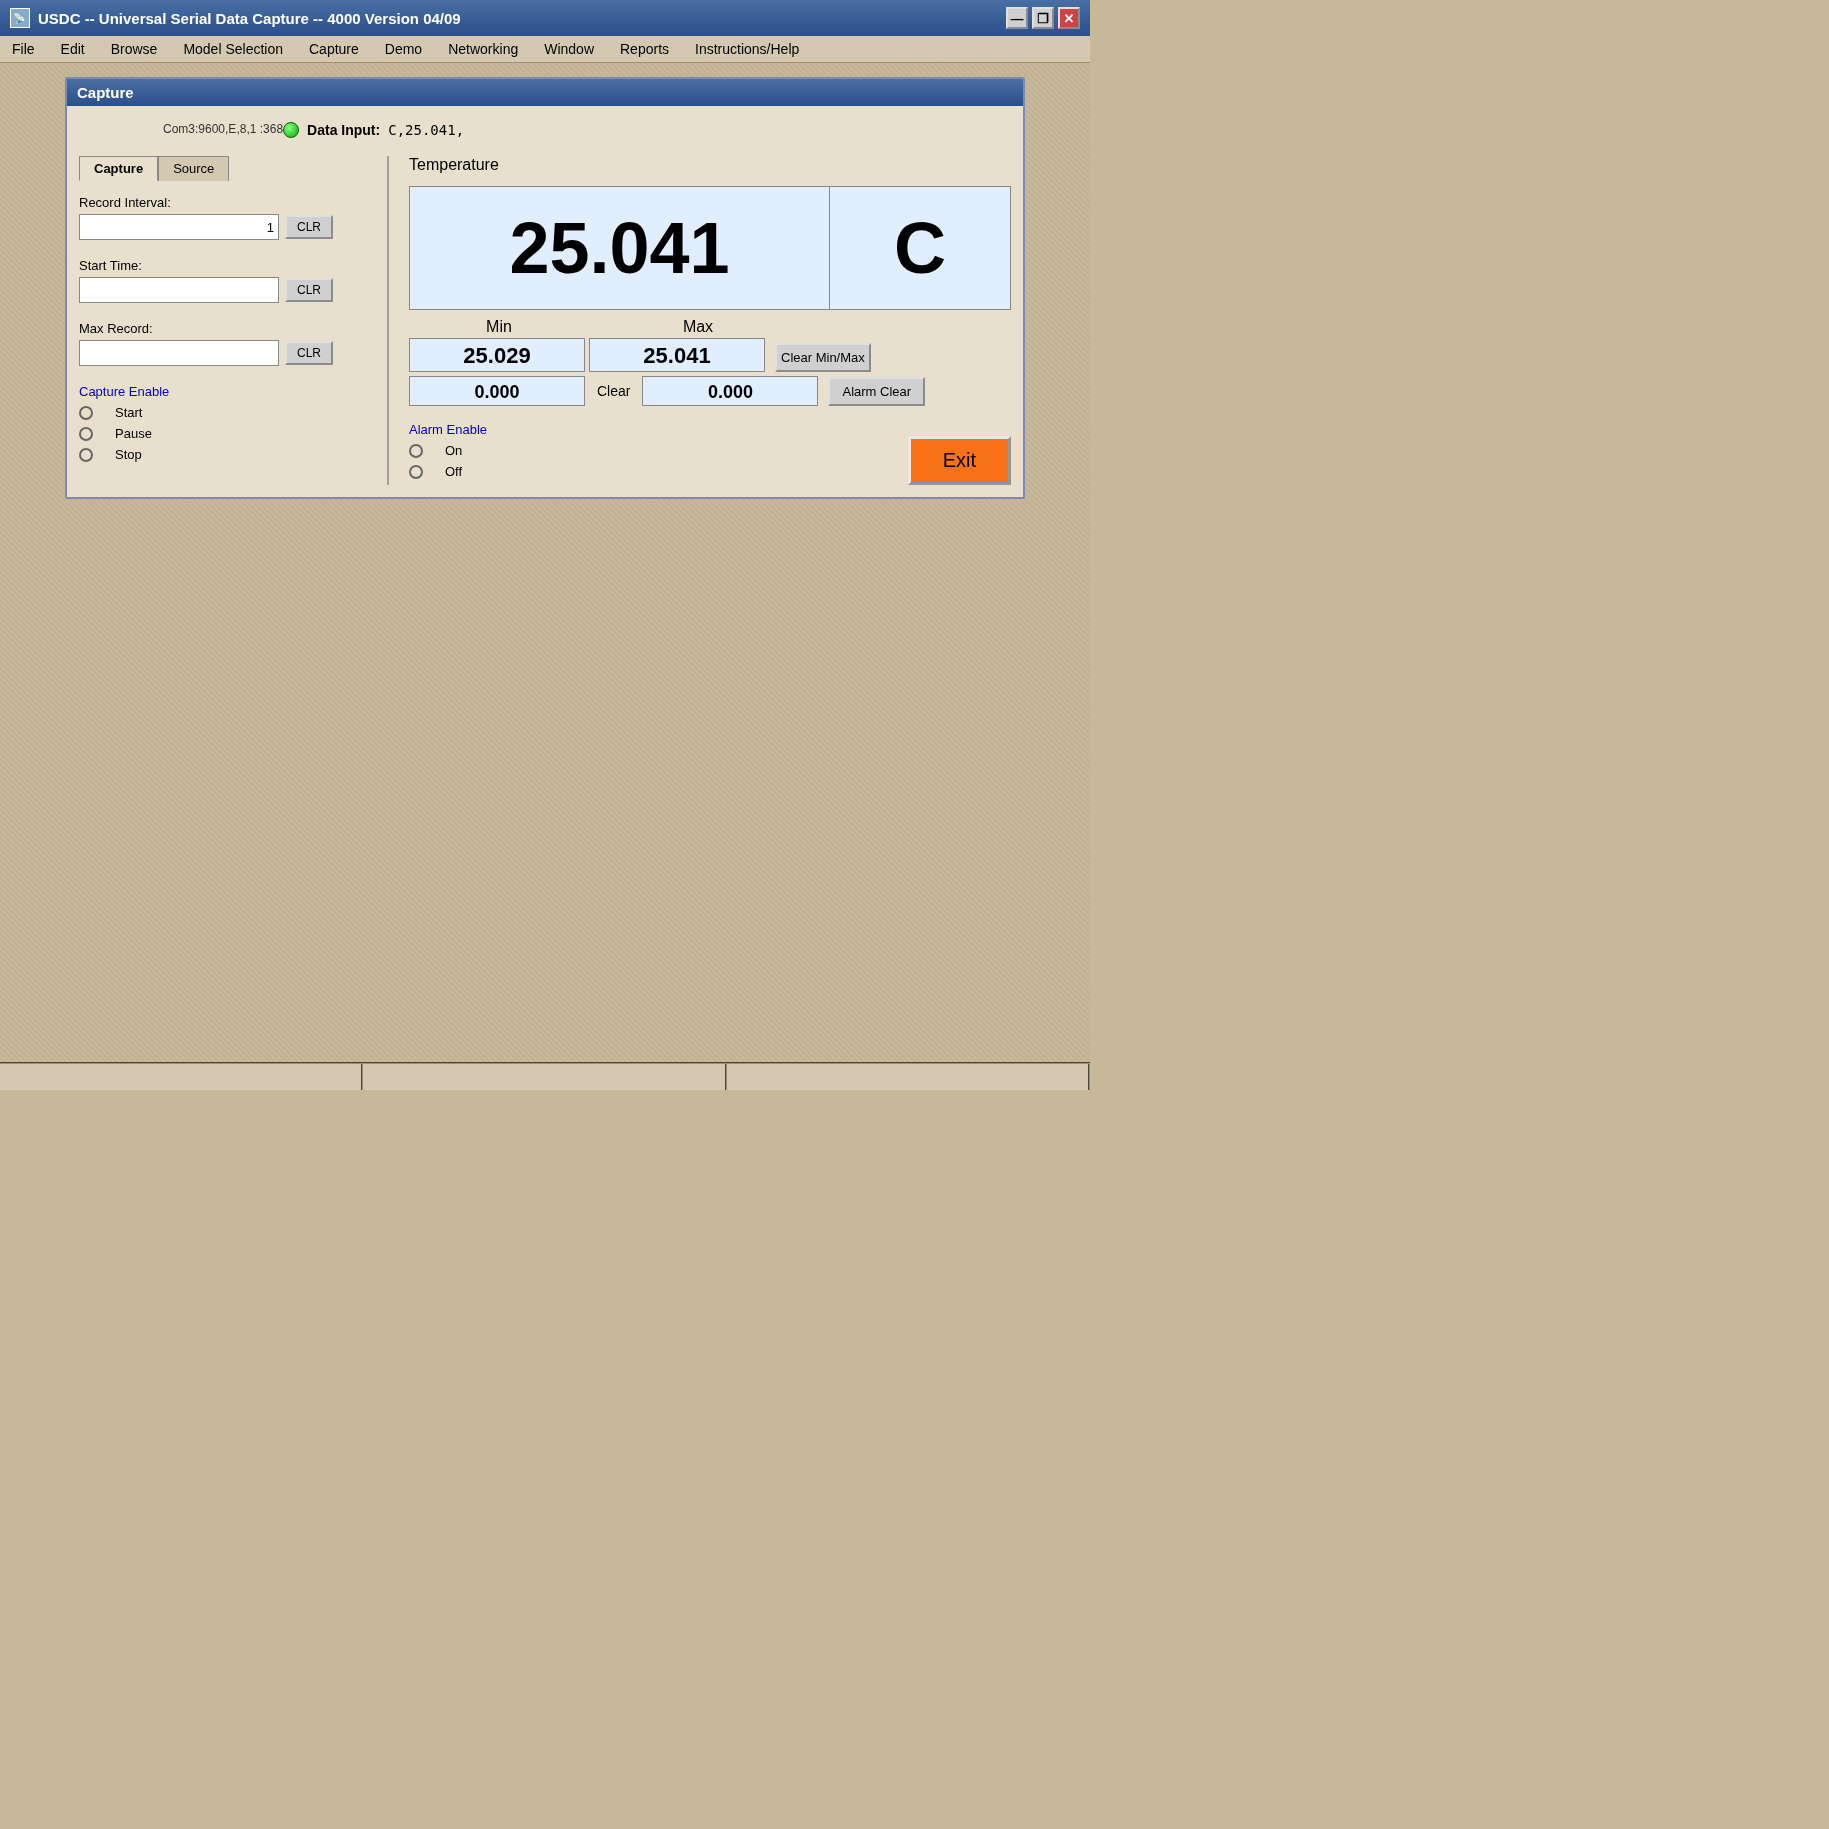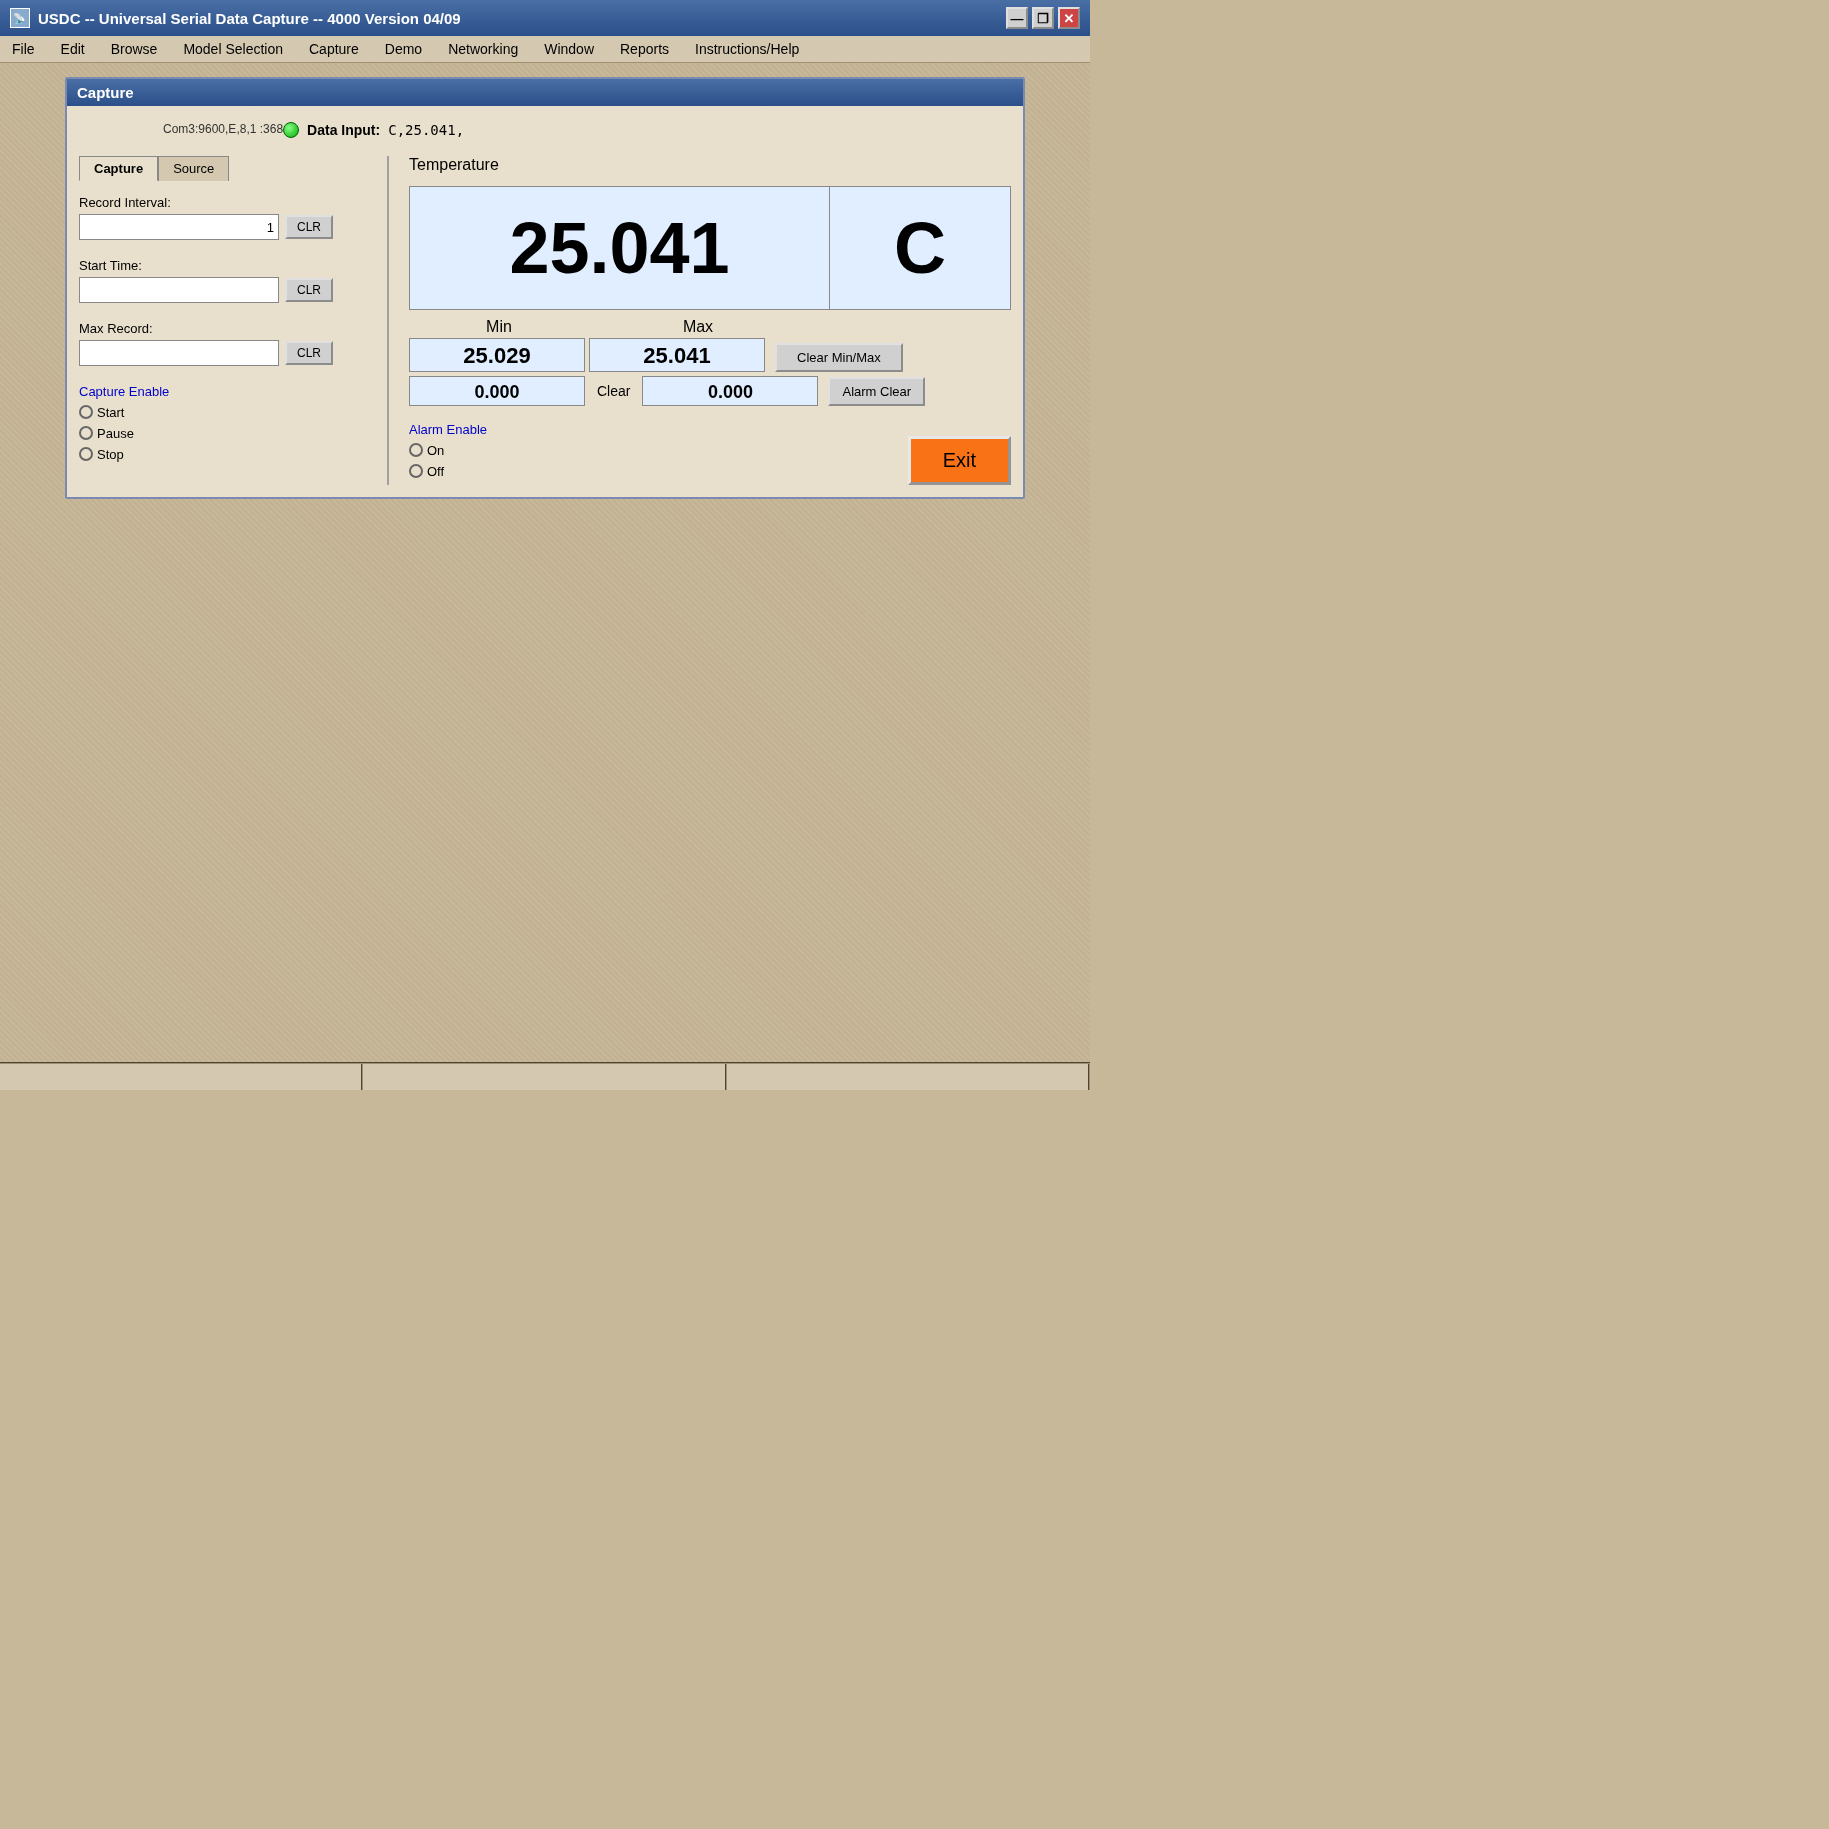--- a/index.html
+++ b/index.html
@@ -200,22 +200,22 @@
     .radio-group {
       margin-top: 4px;
     }
     .radio-group-title {
       font-size: 13px;
       color: #0000cc;
       margin-bottom: 6px;
     }
     .radio-item {
       display: flex;
-      align-items: flex-start;
-      gap: 4px;
+      align-items: flex-end;
+      gap: 22px;
       margin-bottom: 6px;
       font-size: 13px;
     }
     .radio-circle {
       width: 14px;
       height: 14px;
       border: 2px solid #666;
       border-radius: 50%;
       background: #e8e0cc;
       display: flex;
@@ -279,21 +279,21 @@
       width: 176px;
       height: 34px;
       background: #e0eeff;
       border: 1px solid #888;
       text-align: center;
       font-size: 22px;
       font-weight: bold;
       line-height: 34px;
     }
     .clear-minmax-btn {
-      padding: 5px 20px;
+      padding: 5px 4px;
       background: #d0d0d0;
       border: 2px outset #e0e0e0;
       font-size: 13px;
       cursor: pointer;
       margin-left: 6px;
       white-space: nowrap;
     }
 
     
     .alarm-row {

